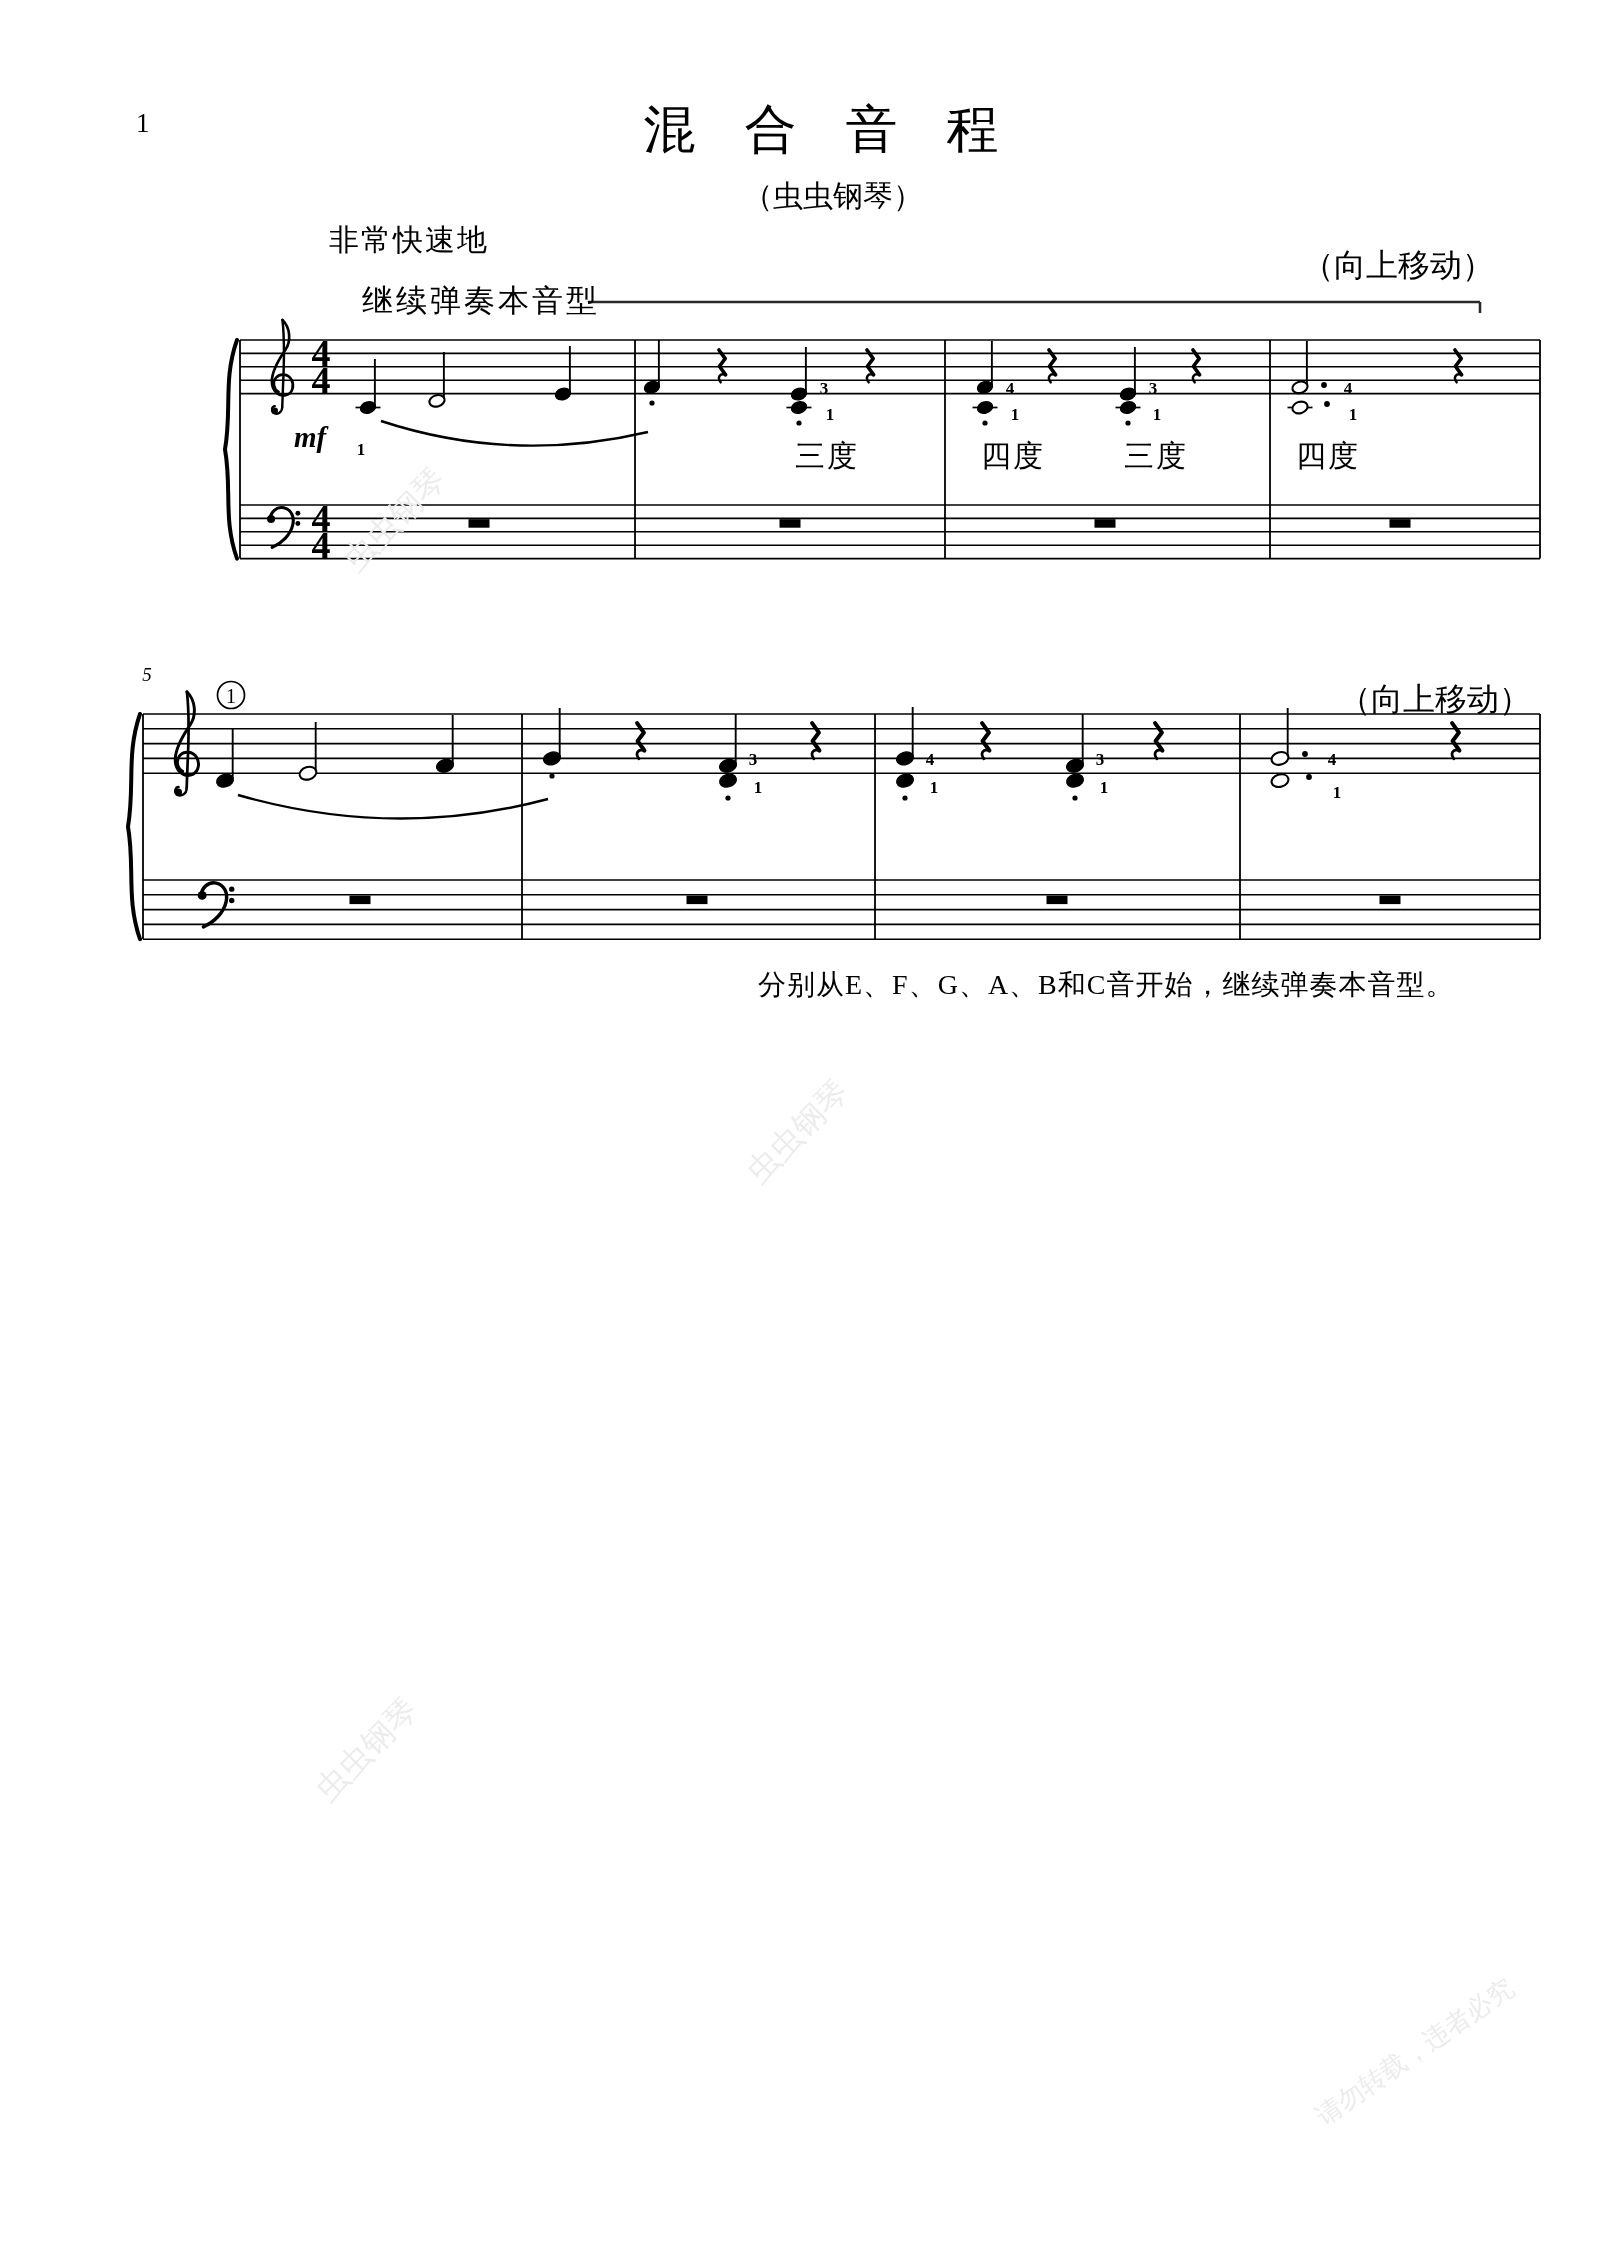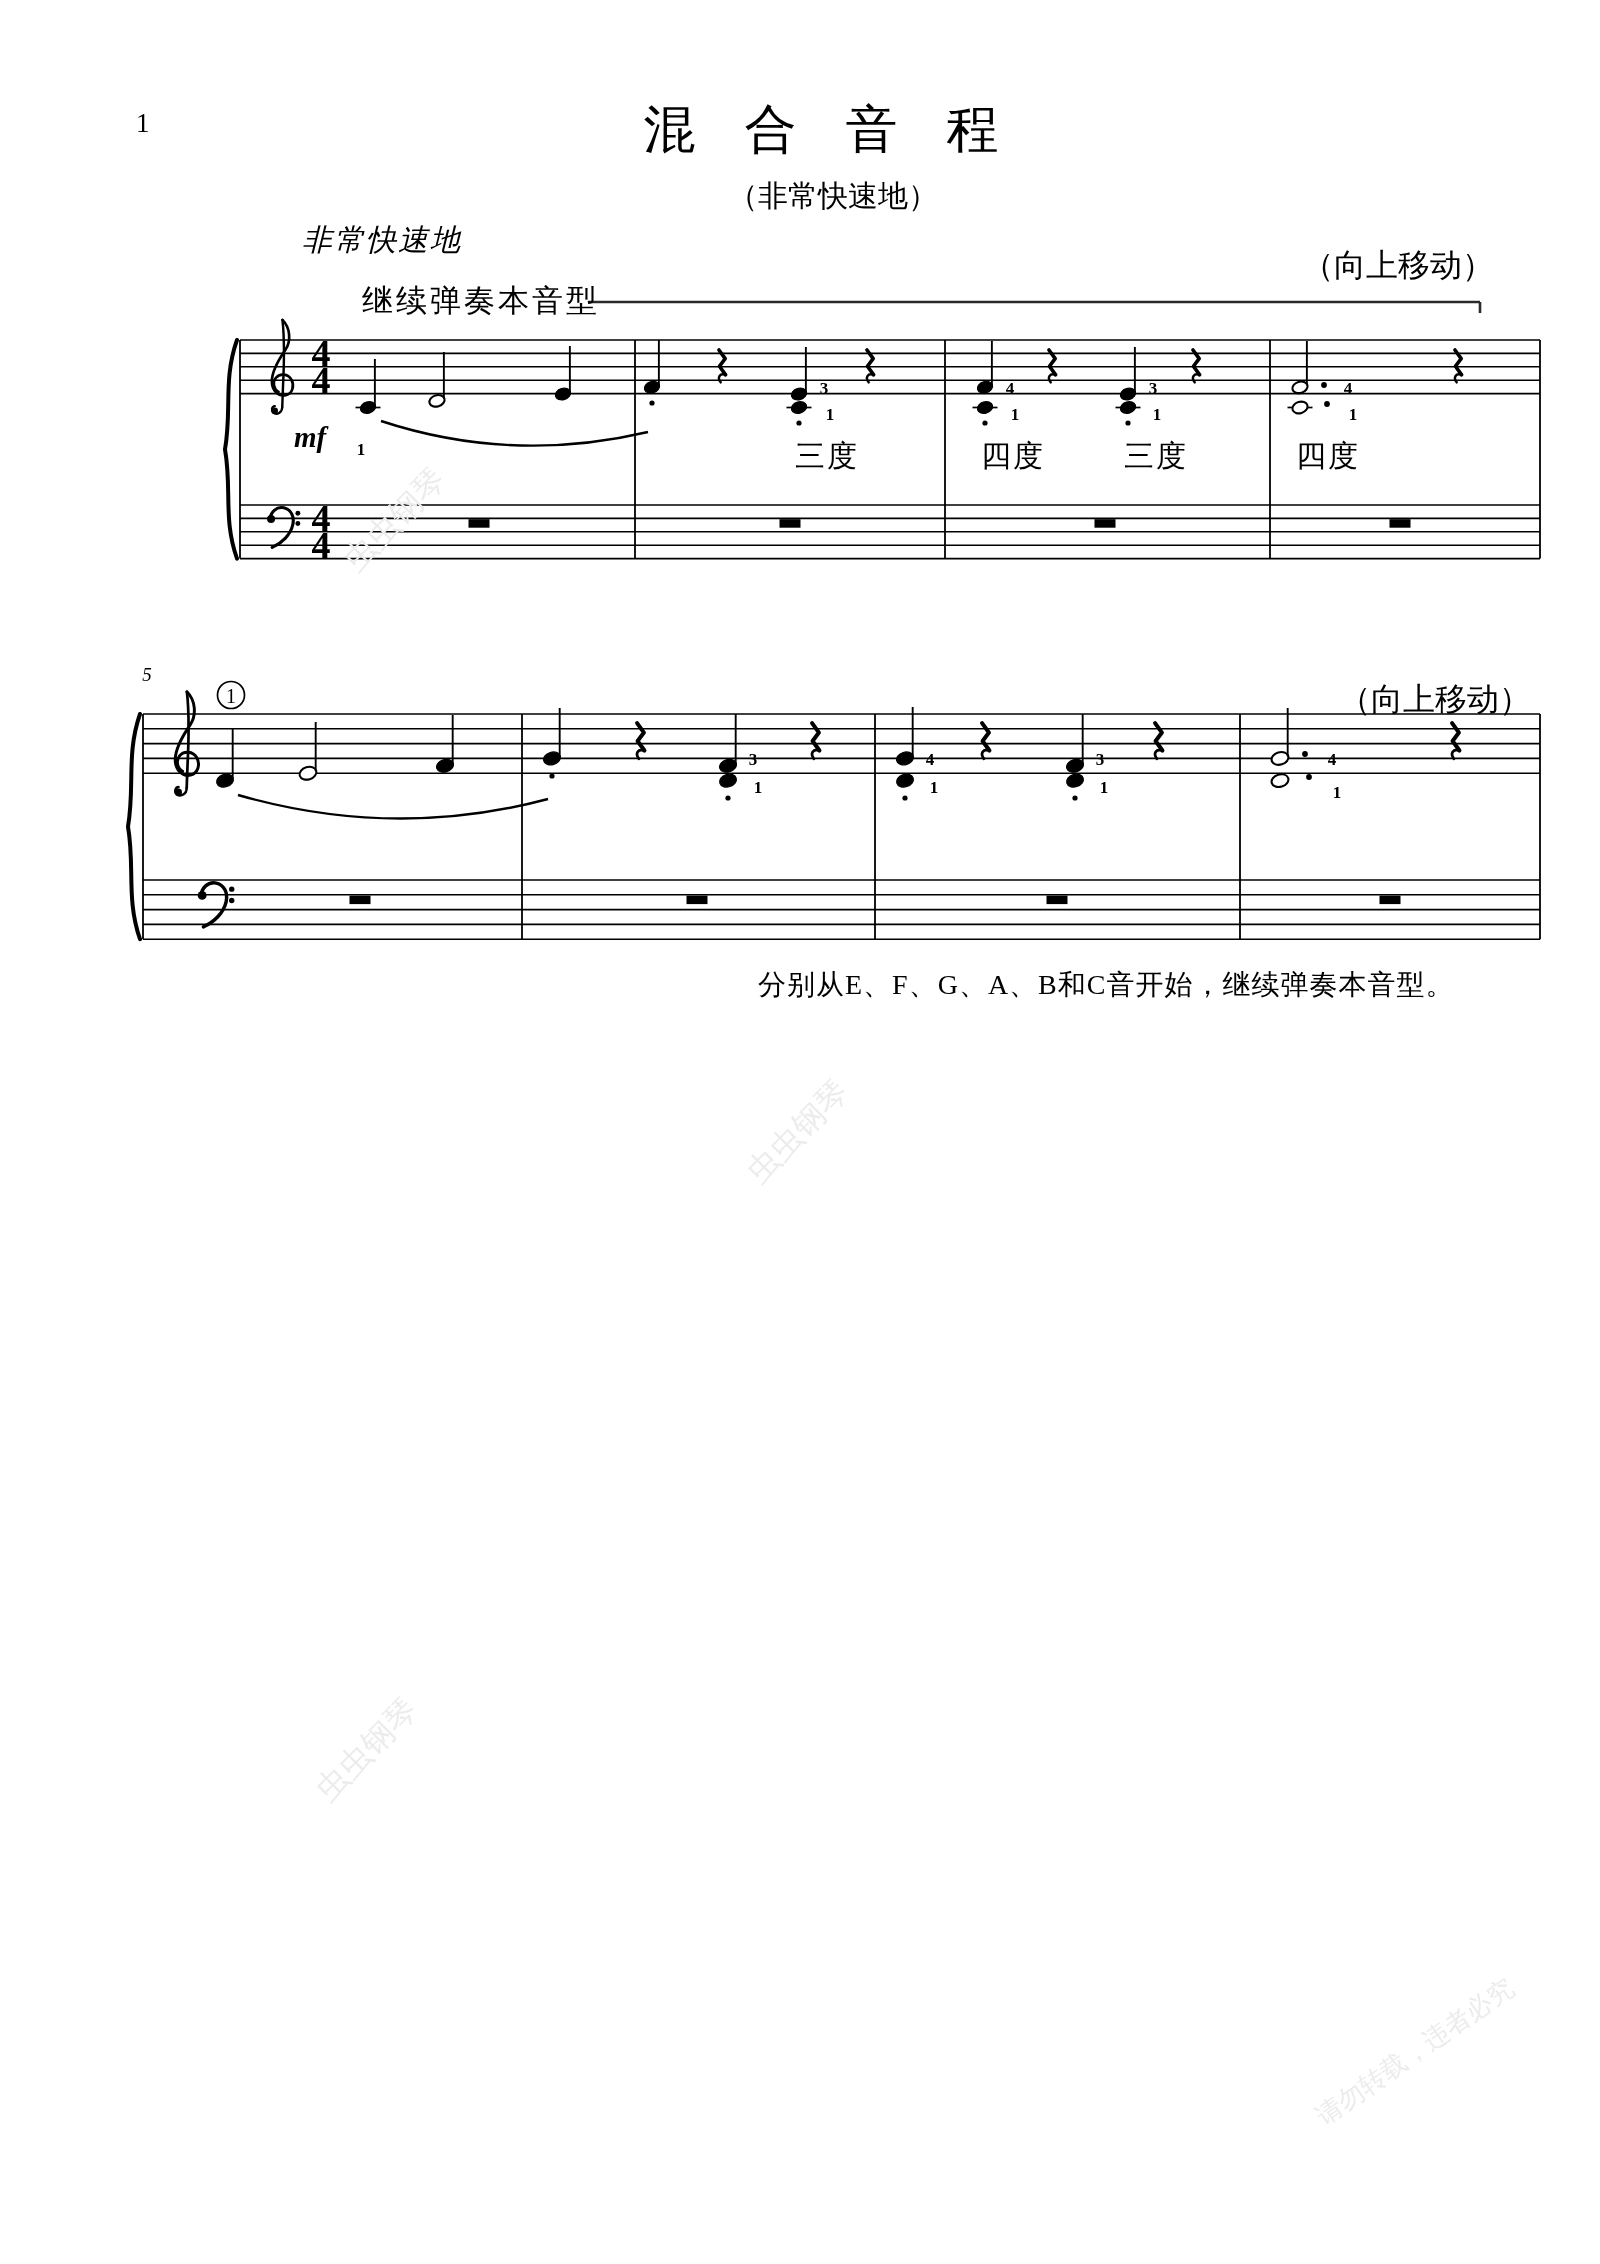--- a/index.html
+++ b/index.html
@@ -3,21 +3,21 @@
 <meta charset="utf-8">
 <style>
   html,body{margin:0;padding:0;}
   body{width:1600px;height:2264px;background:#ffffff;position:relative;overflow:hidden;
        font-family:"Liberation Serif",serif;color:#000;}
   .abs{position:absolute;white-space:nowrap;}
   .ctr{transform:translate(-50%,-50%);}
   .pagenum{left:136px;top:108px;font-size:27px;}
   .title{left:830px;top:130px;font-size:52px;letter-spacing:18px;font-weight:400;}
   .subtitle{left:833px;top:196px;font-size:30px;}
-  .tempo{left:302px;top:240px;font-size:30px;letter-spacing:2px;transform:translateY(-50%);font-style:italic;}
+  .tempo{left:329px;top:240px;font-size:30px;letter-spacing:2px;transform:translateY(-50%);}
   .pattern{left:362px;top:301px;font-size:31px;letter-spacing:3px;transform:translateY(-50%);}
   .moveup{font-size:32px;}
   .interval{font-size:30px;letter-spacing:2px;margin-left:28px;}
   .footer{left:758px;top:985px;font-size:28px;letter-spacing:1px;transform:translateY(-50%);}
   .wm{color:#ececec;z-index:0;}
   #score{position:absolute;left:0;top:0;z-index:2;}
   .txt{z-index:3;}
   .tsig{font-family:"Liberation Serif",serif;font-weight:bold;font-size:38px;}
   .fing{font-family:"Liberation Serif",serif;font-weight:bold;font-size:17px;}
   .dyn{font-family:"Liberation Serif",serif;font-style:italic;font-weight:bold;font-size:29px;}
@@ -226,21 +226,21 @@
       </g>
       <rect x="349.5" y="895.5999999999999" width="21" height="8.5" fill="#000"></rect>
       <rect x="686.5" y="895.5999999999999" width="21" height="8.5" fill="#000"></rect>
       <rect x="1046.5" y="895.5999999999999" width="21" height="8.5" fill="#000"></rect>
       <rect x="1379.5" y="895.5999999999999" width="21" height="8.5" fill="#000"></rect>
     </g>
   </svg>
 
 <div class="abs txt pagenum">1</div>
 <div class="abs txt title ctr">混 合 音 程</div>
-<div class="abs txt subtitle ctr">（非常快速地）</div>
+<div class="abs txt subtitle ctr">（虫虫钢琴）</div>
 <div class="abs txt tempo">非常快速地</div>
 <div class="abs txt pattern">继续弹奏本音型</div>
 <div id="moveups">
     <div class="abs txt moveup" style="left: 1398px; top: 266px; transform: translate(-50%, -50%);">（向上移动）</div>
     <div class="abs txt moveup" style="left: 1435px; top: 700px; transform: translate(-50%, -50%);">（向上移动）</div>
   </div>
 <div id="intervals">
     <div class="abs txt interval" style="left: 799px; top: 456px; transform: translate(-50%, -50%);">三度</div>
     <div class="abs txt interval" style="left: 985px; top: 456px; transform: translate(-50%, -50%);">四度</div>
     <div class="abs txt interval" style="left: 1128px; top: 456px; transform: translate(-50%, -50%);">三度</div>

